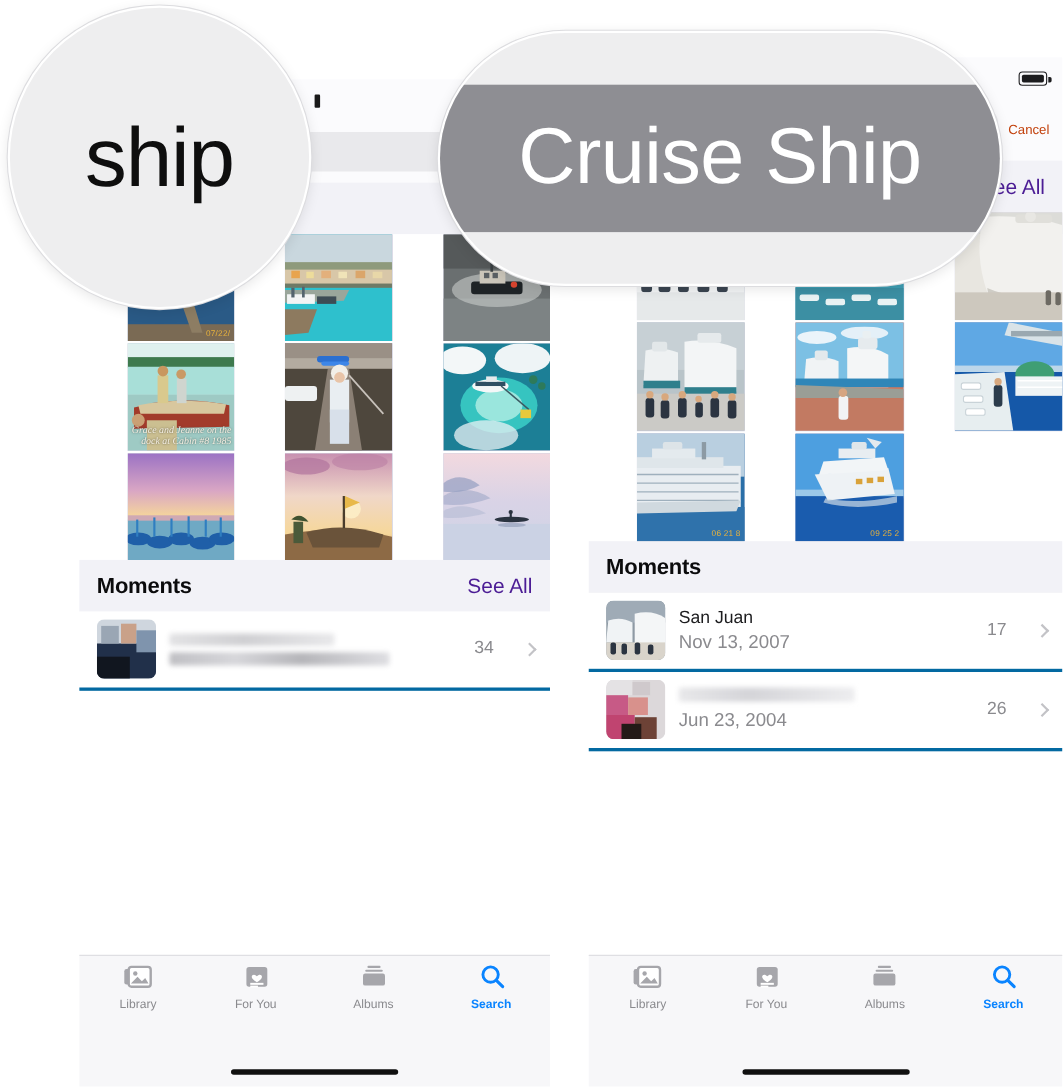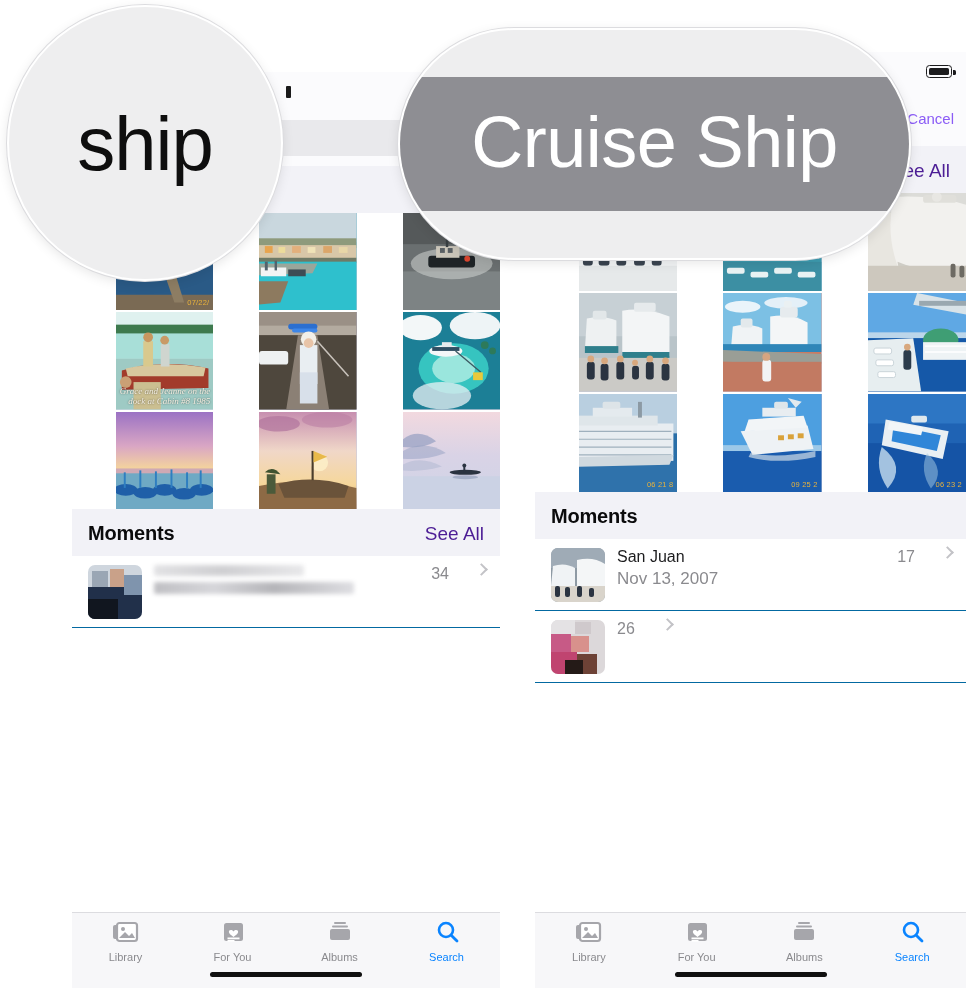--- a/index.html
+++ b/index.html
@@ -66,21 +66,21 @@
     background: #8e8e93; color: #fff; padding: 1px 2px; border-radius: 2px;
   }
   .sf-text.plain { background: transparent; color: #1c1c1e; padding: 0; }
   .clearbtn {
     position: absolute; right: 8px; top: 50%; transform: translateY(-50%);
     width: 17px; height: 17px; border-radius: 50%; background: #a8a8ae;
     display: flex; align-items: center; justify-content: center;
   }
   .clearbtn svg { display: block; }
   .cancelbtn {
-    font-size: 15px; color: #8b5cf6; flex: none; padding-left: 2px;
+    font-size: 12px; color: #c2410c; flex: none; padding-left: 2px;
   }
 
   
   .sec-head {
     display: flex; align-items: baseline; justify-content: space-between;
     padding: 13px 16px 11px 16px; background: #f2f2f7;
   }
   .sec-title { font-size: 20px; font-weight: bold; color: #0b0b0c; letter-spacing: -0.2px; }
   .sec-link  { font-size: 19px; color: #4c1d95; }
 
@@ -93,44 +93,44 @@
     font-size: 9px; color: #f4efe2; text-align: right; line-height: 1.15;
     text-shadow: 0 0 2px rgba(0,0,0,.6);
   }
   .stamp {
     position: absolute; right: 4px; bottom: 3px;
     font-size: 7.5px; color: #e8b23c; letter-spacing: .2px;
   }
 
   
   .mrow {
-    display: flex; gap: 12px;
+    display: flex; align-items: center; gap: 12px;
     padding: 9px 14px 9px 16px; background: #fff;
-    border-bottom: 1px solid #0369a1;
+    border-bottom: 3px solid #0369a1;
     height: 72px;
   }
   .mthumb { width: 54px; height: 54px; border-radius: 7px; overflow: hidden; flex: none; position: relative; }
   .mtext { flex: 1; min-width: 0; }
   .mtitle { font-size: 16px; color: #1c1c1e; margin-bottom: 3px; }
   .mdate  { font-size: 17px; color: #8a8a8e; }
   .mcount { font-size: 16px; color: #8a8a8e; margin-right: 16px; }
   .chev { width: 9px; height: 9px; border-right: 2px solid #c3c3c7; border-top: 2px solid #c3c3c7; transform: rotate(45deg); flex: none; }
 
   
   .blurbar { height: 11px; border-radius: 2px; filter: blur(2.2px); }
 
   
   .tabbar {
-    position: absolute; left: 0; right: 0; bottom: 0; height: 76px;
+    position: absolute; left: 0; right: 0; bottom: 0; height: 120px;
     background: #f7f7f9; border-top: 1px solid #dcdce0;
   }
   .tabs { display: flex; height: 62px; padding-top: 7px; }
   .tab { flex: 1; display: flex; flex-direction: column; align-items: center; gap: 5px; }
   .tab .lbl { font-size: 11px; color: #8a8a8e; }
-  .tab.active .lbl { color: #0a84ff; font-weight: normal; }
+  .tab.active .lbl { color: #0a84ff; font-weight: bold; }
   .tabicon { width: 28px; height: 26px; position: relative; }
   .homeindicator {
     position: absolute; bottom: 11px; left: 50%; transform: translateX(-50%);
     width: 152px; height: 5.5px; background: #101010; border-radius: 3px;
   }
 
   
   .callout {
     position: absolute; background: #eeeeef;
     border: 2px solid #ffffff;
@@ -665,34 +665,20 @@
           <g fill="#d9a23a">
               <rect x="56" y="42" width="6" height="5"></rect>
               <rect x="66" y="41" width="6" height="5"></rect>
               <rect x="76" y="40" width="6" height="5"></rect>
             </g>
           <path d="M28 60 Q56 66 94 58 L94 64 Q56 72 26 64 Z" fill="#cfdbe6" opacity=".7"></path>
         </svg>
         <span class="stamp">09 25 2</span>
       </div>
 
-      <div class="cell">
-        <svg viewBox="0 0 100 100" preserveAspectRatio="none" width="100%" height="100%">
-          <rect width="100" height="100" fill="#1554a6"></rect>
-          <rect width="100" height="34" fill="#2d76c4"></rect>
-          <rect y="30" width="100" height="20" fill="#1f63b4"></rect>
-          <polygon points="18,26 82,38 76,66 14,52" fill="#e9eff3"></polygon>
-          <polygon points="26,32 74,42 70,58 24,48" fill="#2f86d8"></polygon>
-          <polygon points="22,28 56,34 54,42 20,36" fill="#f2f6f8"></polygon>
-          <rect x="44" y="22" width="16" height="7" rx="2" fill="#dfe8ed"></rect>
-          <path d="M14 54 Q40 74 20 96 Q6 76 14 54 Z" fill="#bcd6ea" opacity=".85"></path>
-          <path d="M60 60 Q80 78 64 96 Q52 78 60 60 Z" fill="#a8cce4" opacity=".5"></path>
-        </svg>
-        <span class="stamp">06 23 2</span>
-      </div>
     </div>
 
     <div class="sec-head">
       <span class="sec-title">Moments</span>
     </div>
 
     <div class="mrow">
       <div class="mthumb">
         <svg viewBox="0 0 54 54" width="54" height="54">
           <rect width="54" height="54" fill="#8e9aa4"></rect>
@@ -722,20 +708,24 @@
           <rect width="54" height="54" fill="#dcd8da"></rect>
           <rect x="0" y="0" width="24" height="14" fill="#e4e2e4"></rect>
           <rect x="24" y="2" width="16" height="12" fill="#cfc9cc"></rect>
           <rect x="0" y="14" width="20" height="18" fill="#c75a86"></rect>
           <rect x="20" y="16" width="18" height="16" fill="#d8918c"></rect>
           <rect x="0" y="32" width="26" height="22" fill="#c04470"></rect>
           <rect x="26" y="34" width="20" height="20" fill="#6d4236"></rect>
           <rect x="14" y="40" width="18" height="14" fill="#241a17"></rect>
         </svg>
       </div>
+      <div class="mtext">
+        <div class="blurbar" style="width:160px;height:13px;background:linear-gradient(90deg,#e8e8ea,#d4d4d8 40%,#ededef);margin-bottom:7px;"></div>
+        <div class="mdate">Jun 23, 2004</div>
+      </div>
       <span class="mcount">26</span>
       <span class="chev"></span>
     </div>
 
     <div class="tabbar">
       <div class="tabs">
         <div class="tab">
           <span class="tabicon">
             <svg width="28" height="26" viewBox="0 0 28 26">
               <rect x="1" y="5" width="7" height="14" rx="2" fill="#a6a6ab"></rect>

